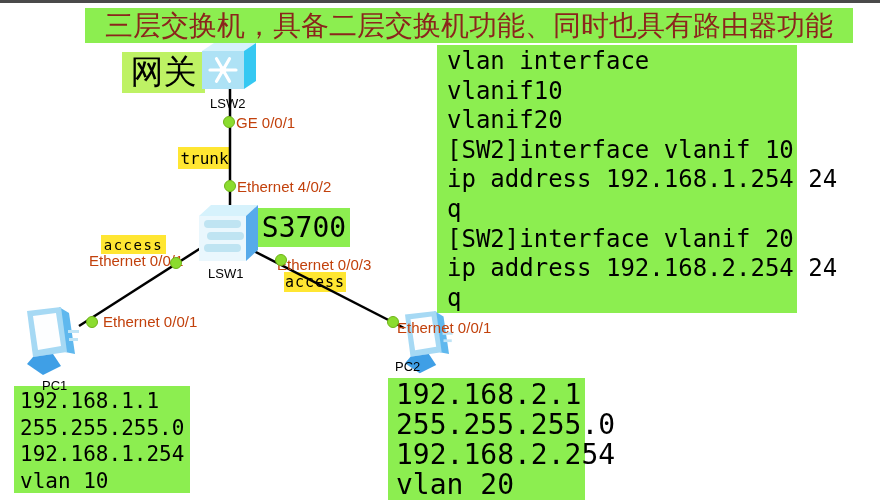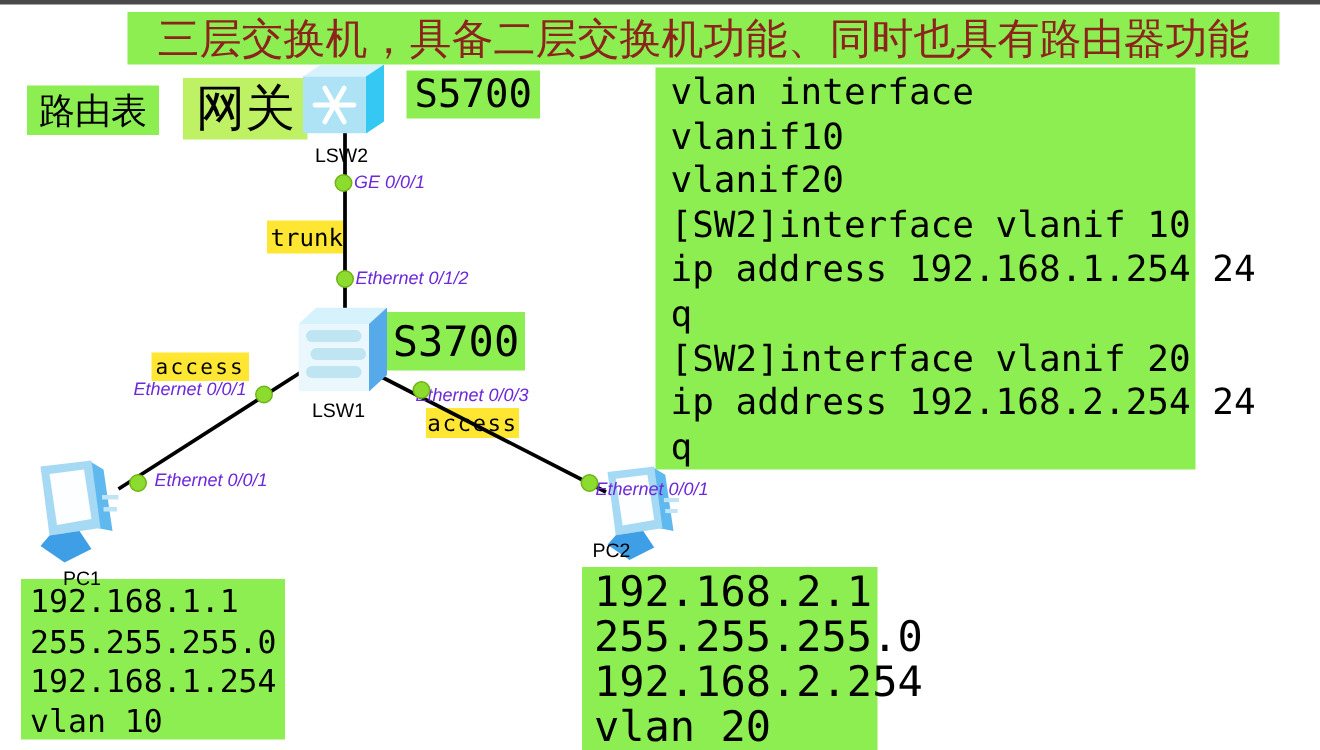--- a/index.html
+++ b/index.html
@@ -8,21 +8,21 @@
   .topbar{position:absolute;left:0;top:0;width:880px;height:3px;background:#4a4a4a;}
   .abs{position:absolute;}
   .box-green{background:#8CEE50;color:#000;}
   .box-yellow{background:#FFE632;color:#000;}
   .box-cyan{background:#bef264;color:#000;}
   .mono{font-family:"DejaVu Sans Mono","Liberation Mono",monospace;}
   .center{display:flex;align-items:center;justify-content:center;}
   .title{left:85px;top:8px;width:768px;height:35px;font-size:28px;line-height:35px;
          text-align:center;color:#8B251C;font-family:Liberation Sans, sans-serif;
          white-space:nowrap;background:#8CEE50;}
-  .portlabel{font-size:12px;color:#6d28d9;white-space:nowrap;z-index:6;font-style:italic;}
+  .portlabel{font-size:15px;color:#c2410c;white-space:nowrap;z-index:6;}
   .devlabel{font-size:13px;color:#000;white-space:nowrap;z-index:6;}
   .dot{width:10px;height:10px;border-radius:50%;background:#8BDC2F;border:1px solid #6FB317;z-index:7;}
   .cfgbox{z-index:4;}
   .cfgbox div{white-space:pre;}
   .linksvg{position:absolute;left:0;top:0;z-index:1;}
   .devicon{z-index:5;}
   .panel{left:437px;top:45px;width:360px;height:268px;font-size:24px;line-height:29.6px;
          padding:2px 0 0 10px;box-sizing:border-box;z-index:2;}
   .pc1box{left:14px;top:386px;width:176px;height:107px;font-size:21px;line-height:26.5px;
           padding:2px 0 0 6px;box-sizing:border-box;}
@@ -36,42 +36,40 @@
   <div class="topbar"></div>
 
   <svg class="linksvg" width="880" height="500">
     <line x1="230" y1="87" x2="230" y2="214" stroke="#000" stroke-width="2.5"></line>
     <line x1="204" y1="246" x2="79" y2="326" stroke="#000" stroke-width="2.5"></line>
     <line x1="246" y1="247" x2="404" y2="328" stroke="#000" stroke-width="2.5"></line>
   </svg>
 
   <div class="abs title">三层交换机，具备二层交换机功能、同时也具有路由器功能</div>
 
-  <div class="abs box-green center" style="left:18px;top:57px;width:88px;height:33px;font-size:24px;">路由表</div>
   <div class="abs box-cyan center" style="left:122px;top:52px;width:83px;height:41px;font-size:33px;">网关</div>
 
   <svg class="abs devicon" style="left:202px;top:43px;" width="56" height="46" viewBox="0 0 56 46">
     <polygon points="0,8 42,8 54,0 12,0" fill="#D6F2FC"></polygon>
     <polygon points="42,8 54,0 54,38 42,46" fill="#35C8F2"></polygon>
     <polygon points="0,8 42,8 42,46 0,46" fill="#AEE2F5"></polygon>
     <g stroke="#ffffff" stroke-width="3.2" stroke-linecap="round">
       <line x1="8" y1="27" x2="34" y2="27"></line>
       <line x1="14.5" y1="15.7" x2="27.5" y2="38.3"></line>
       <line x1="14.5" y1="38.3" x2="27.5" y2="15.7"></line>
     </g>
     <circle cx="21" cy="27" r="3.4" fill="#ffffff"></circle>
   </svg>
-  <div class="abs box-green center mono" style="left:271px;top:47px;width:89px;height:32px;font-size:26px;">S5700</div>
   <div class="abs devlabel" style="left:210px;top:96px;">LSW2</div>
   <div class="abs dot" style="left:223px;top:116px;"></div>
   <div class="abs portlabel" style="left:236px;top:114px;">GE 0/0/1</div>
 
   <div class="abs box-yellow center mono" style="left:178px;top:147px;width:53px;height:22px;font-size:16px;text-align:right;">trunk</div>
   <div class="abs dot" style="left:224px;top:180px;"></div>
-  <div class="abs portlabel" style="left:237px;top:178px;">Ethernet 0/1/2</div>
+  <div class="abs portlabel" style="left:237px;top:178px;">Ethernet 4/0/2</div>
 
   <svg class="abs devicon" style="left:199px;top:205px;" width="62" height="56" viewBox="0 0 62 56">
     <polygon points="0,11 47,11 59,0 12,0" fill="#D6F2FC"></polygon>
     <polygon points="47,11 59,0 59,45 47,56" fill="#57AAEA"></polygon>
     <polygon points="0,11 47,11 47,56 0,56" fill="#EAF7FD"></polygon>
     <g fill="#BFE4F2">
       <rect x="5" y="15" width="37" height="8" rx="4"></rect>
       <rect x="8" y="27" width="37" height="8" rx="4"></rect>
       <rect x="5" y="39" width="37" height="8" rx="4"></rect>
     </g>

